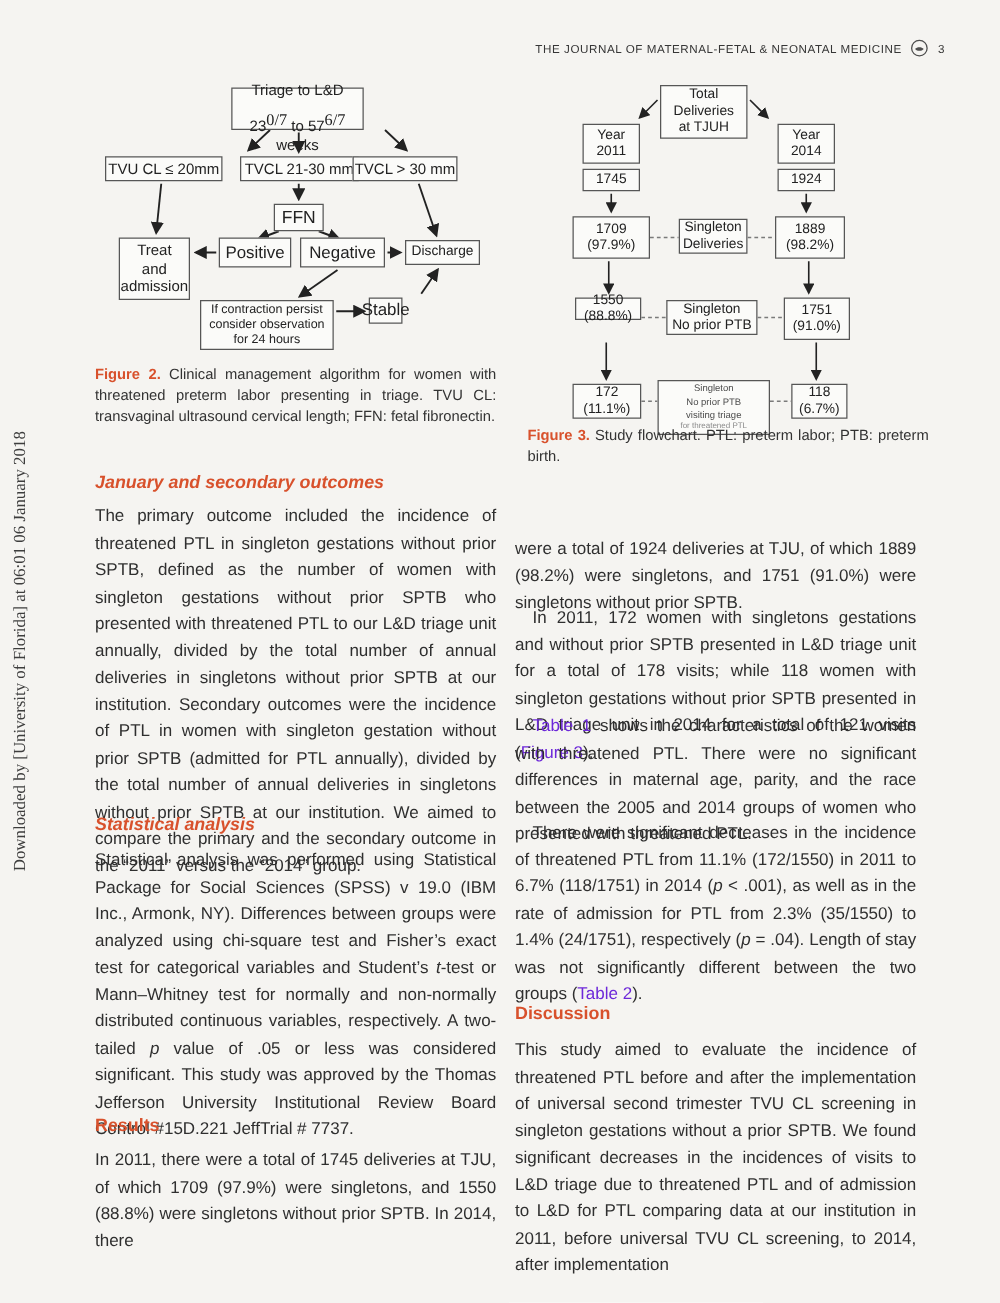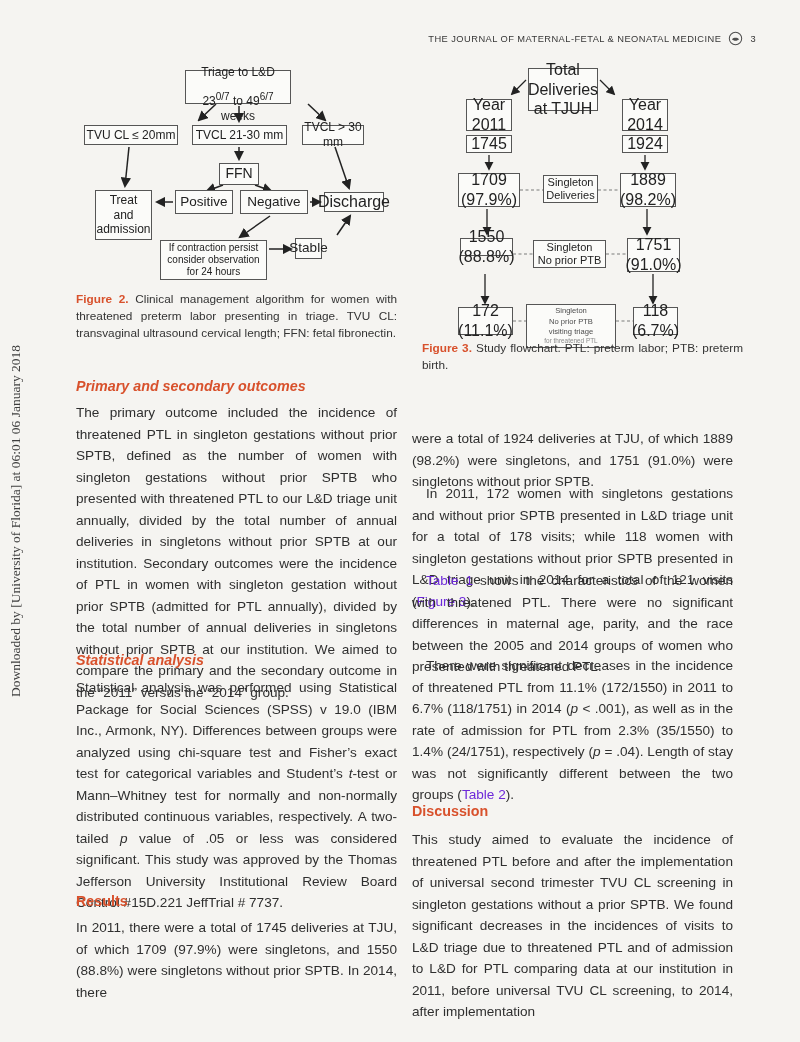--- a/index.html
+++ b/index.html
@@ -29,24 +29,24 @@
   .seg-link{color:#6d28d9;}
   .seg-i{font-style:italic;}
 
   
   .fig{position:absolute;}
   .fig svg.arrows{position:absolute;left:0;top:0;}
   .node{position:absolute;border:1px solid #565656;background:#fbfbf9;box-sizing:border-box;
         display:flex;align-items:center;justify-content:center;text-align:center;
         white-space:pre-line;line-height:1.22;color:#222;}
   .fs11{font-size:11px;} .fs115{font-size:10px;} .fs12{font-size:12px;}
-  .fs125{font-size:16px;} .fs135{font-size:13.5px;} .fs14{font-size:14px;}
+  .fs125{font-size:11px;} .fs135{font-size:13.5px;} .fs14{font-size:14px;}
   .visit-main{font-size:7.6px;color:#4d4d4d;line-height:1.35;}
   .visit-sub{font-size:6.4px;color:#8a8a8a;line-height:1.3;}
-  sup{font-size:10px;vertical-align:super;line-height:0;}
+  sup{font-size:13px;vertical-align:super;line-height:0;font-family:Liberation Serif, serif;}
 </style>
 </head>
 <body>
 
 <div class="page">
 
   <div class="header">
     <span>THE JOURNAL OF MATERNAL-FETAL &amp; NEONATAL MEDICINE</span>
     <span class="logo">
       <svg width="15" height="15" viewBox="0 0 16 16">
@@ -80,44 +80,44 @@
           <line x1="234" y1="134" x2="244" y2="134"></line>
           <line x1="259" y1="79" x2="273" y2="120"></line>
           <line x1="194" y1="148" x2="164" y2="169"></line>
           <line x1="193" y1="181" x2="215" y2="181"></line>
           <line x1="261" y1="167" x2="274" y2="148"></line>
         </g>
       </svg>
       <div class="node fs12" style="left:109px;top:2px;width:106px;height:34px;">
         <div>
           <span>Triage to L&amp;D</span><br>
-          <span>23</span><sup>0/7</sup><span> to 49</span><sup>6/7</sup><span> weeks</span>
+          <span>23</span><sup>0/7</sup><span> to 57</span><sup>6/7</sup><span> weeks</span>
         </div>
       </div>
       <div class="node fs12" style="left:8px;top:57px;width:94px;height:20px;">TVU CL ≤ 20mm</div>
       <div class="node fs12" style="left:116px;top:57px;width:95px;height:20px;">TVCL 21-30 mm</div>
-      <div class="node fs12" style="left:226px;top:57px;width:62px;height:20px;">TVCL &gt; 30 mm</div>
+      <div class="node fs12" style="left:206px;top:57px;width:84px;height:20px;">TVCL &gt; 30 mm</div>
       <div class="node fs14" style="left:143px;top:95px;width:40px;height:22px;">FFN</div>
       <div class="node fs135" style="left:99px;top:122px;width:58px;height:24px;">Positive</div>
       <div class="node fs135" style="left:164px;top:122px;width:68px;height:24px;">Negative</div>
       <div class="node fs125" style="left:248px;top:124px;width:60px;height:20px;text-align:right;">Discharge</div>
       <div class="node fs12" style="left:19px;top:122px;width:57px;height:50px;">Treat
 and
 admission</div>
       <div class="node fs115" style="left:84px;top:172px;width:107px;height:40px;">If contraction persist
 consider observation
 for 24 hours</div>
       <div class="node fs135" style="left:219px;top:170px;width:27px;height:21px;">Stable</div>
     </div>
 
     <div class="caption" style="top:291px;">
       <span class="cap-label">Figure 2.</span><span> Clinical management algorithm for women with threatened preterm labor presenting in triage. TVU CL: transvaginal ultrasound cervical length; FFN: fetal fibronectin.</span>
     </div>
 
-    <div class="sec-head it" style="top:378px;">Primary and secondary outcomes</div>
+    <div class="sec-head it" style="top:378px;">January and secondary outcomes</div>
     <div class="para" style="top:402px;">The primary outcome included the incidence of threatened PTL in singleton gestations without prior SPTB, defined as the number of women with singleton gestations without prior SPTB who presented with threatened PTL to our L&amp;D triage unit annually, divided by the total number of annual deliveries in singletons without prior SPTB at our institution. Secondary outcomes were the incidence of PTL in women with singleton gestation without prior SPTB (admitted for PTL annually), divided by the total number of annual deliveries in singletons without prior SPTB at our institution. We aimed to compare the primary and the secondary outcome in the “2011” versus the “2014” group.</div>
 
     <div class="sec-head it" style="top:652px;">Statistical analysis</div>
     <div class="para" style="top:677px;"><span>Statistical analysis was performed using Statistical Package for Social Sciences (SPSS) v 19.0 (IBM Inc., Armonk, NY). Differences between groups were analyzed using chi-square test and Fisher’s exact test for categorical variables and Student’s </span><span class="seg-i">t</span><span>-test or Mann–Whitney test for normally and non-normally distributed continuous variables, respectively. A two-tailed </span><span class="seg-i">p</span><span> value of .05 or less was considered significant. This study was approved by the Thomas Jefferson University Institutional Review Board Control #15D.221 JeffTrial # 7737.</span></div>
 
     <div class="sec-head" style="top:893px;">Results</div>
     <div class="para" style="top:917px;">In 2011, there were a total of 1745 deliveries at TJU, of which 1709 (97.9%) were singletons, and 1550 (88.8%) were singletons without prior SPTB. In 2014, there</div>
   </div>
 
   <div class="col" id="col-right">

